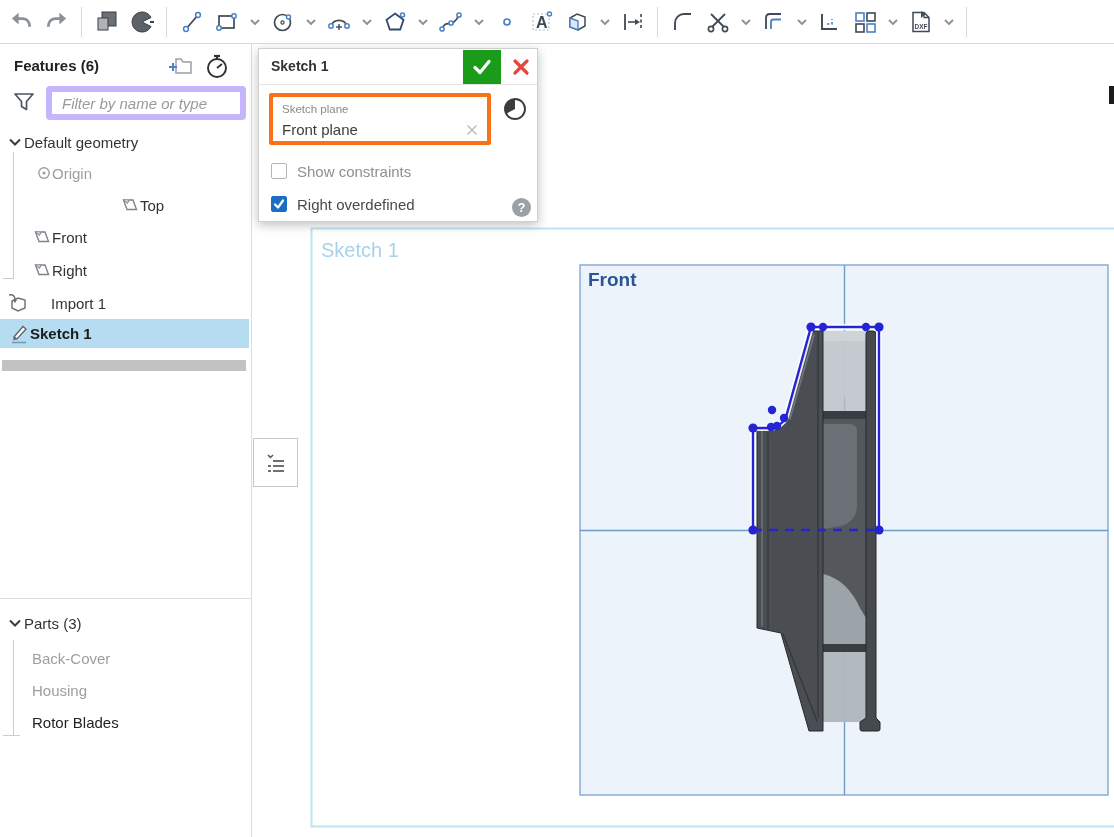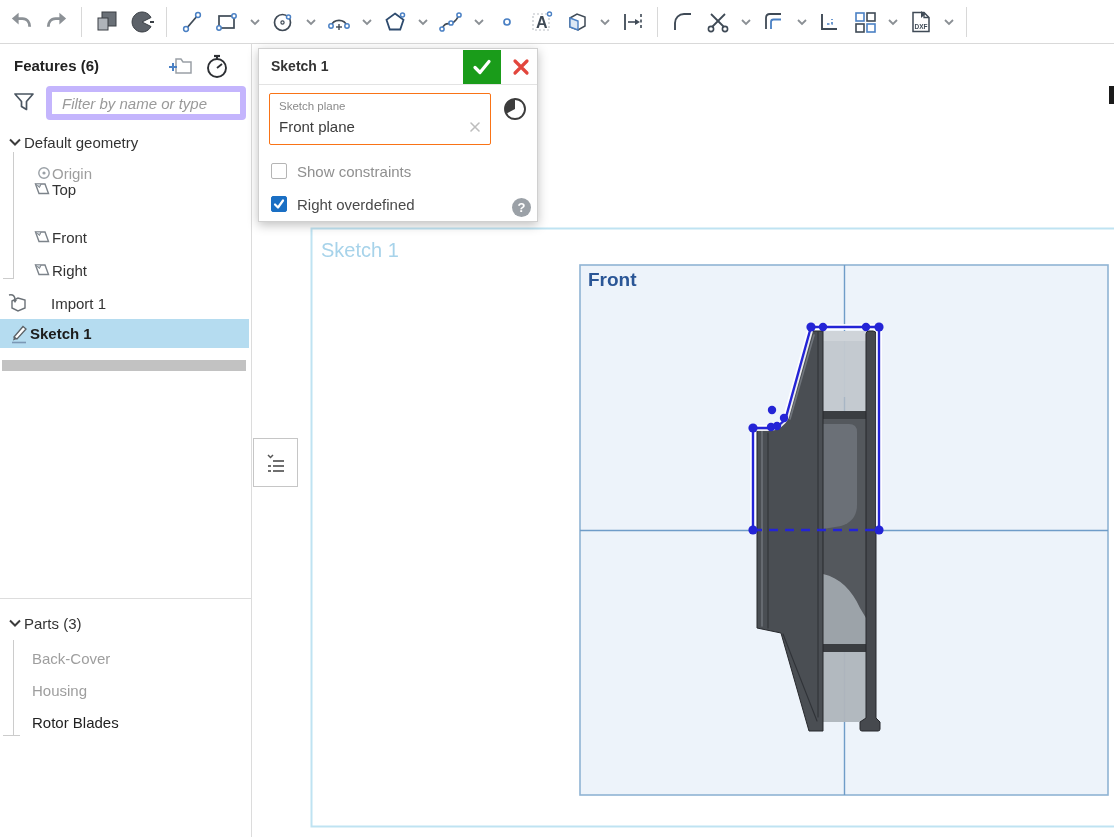--- a/index.html
+++ b/index.html
@@ -38,21 +38,21 @@
 
   
   .dialog { position:absolute; left:258px; top:48px; width:280px; height:174px; background:#fff;
             border:1px solid #d0d0d0; box-shadow:0 3px 10px rgba(0,0,0,.25); z-index:30; }
   .dlg-titlebar { position:absolute; left:0; top:0; width:100%; height:36px; border-bottom:1px solid #e3e3e3; }
   .dlg-title { position:absolute; left:12px; top:9px; font-size:14px; font-weight:bold; color:#333; }
   .dlg-confirm { position:absolute; left:204px; top:1px; width:38px; height:34px; background:#1a9c1a; border:none;
                  display:flex; align-items:center; justify-content:center; cursor:pointer; }
   .dlg-cancel { position:absolute; left:246px; top:1px; width:32px; height:34px; background:#fff; border:none;
                 display:flex; align-items:center; justify-content:center; cursor:pointer; }
-  .dlg-field { position:absolute; left:10px; top:44px; width:222px; height:52px; border:1px solid #f97316; border-radius:2px; cursor:pointer; }
+  .dlg-field { position:absolute; left:10px; top:44px; width:222px; height:52px; border:4px solid #f97316; border-radius:2px; cursor:pointer; }
   .dlg-field-label { position:absolute; left:9px; top:6px; font-size:11.5px; color:#8a8a8a; }
   .dlg-field-value { position:absolute; left:9px; top:24px; font-size:15px; color:#3c3c3c; }
   .dlg-clear { position:absolute; right:6px; top:26px; width:16px; height:16px; cursor:pointer; }
   .pie-btn { position:absolute; left:243px; top:47px; width:26px; height:26px; cursor:pointer; }
   .cb-row { position:absolute; left:12px; height:20px; display:flex; align-items:center; gap:10px; cursor:pointer; }
   .cb-row1 { top:112px; } .cb-row2 { top:145px; }
   .cbox { width:16px; height:16px; border:1px solid #b5b5b5; border-radius:2px; background:#fff; display:flex; align-items:center; justify-content:center; }
   .cbox.checked { background:#1a6fc4; border-color:#1a6fc4; }
   .cb-lbl1 { font-size:15px; color:#8f8f8f; }
   .cb-lbl2 { font-size:15px; color:#4a4a4a; }
@@ -364,21 +364,21 @@
 
   <div class="prow gray" style="top:114px;">
     <span style="margin-left:36px;">
         <svg width="16" height="16" viewBox="0 0 16 16">
           <circle cx="8" cy="8" r="5.2" fill="none" stroke="#9aa0a6" stroke-width="1.4"></circle>
           <circle cx="8" cy="8" r="1.6" fill="#9aa0a6"></circle>
         </svg>
       </span>
     <span class="lbl">Origin</span>
   </div>
-  <div class="prow" style="top:130px;">
+  <div class="prow" style="top:146px;justify-content:center;">
     <span style="margin-left:32px;">
         <svg width="20" height="20" viewBox="0 0 20 20">
           <path d="M3.5 5 H13 L16.5 14.5 H7 Z" fill="#fff" stroke="#7c838a" stroke-width="1.4"></path>
           <path d="M3.5 5 L7.5 8.5 L9 5" fill="#c3c9cf" stroke="#7c838a" stroke-width="1"></path>
         </svg>
       </span>
     <span class="lbl">Top</span>
   </div>
   <div class="prow" style="top:178px;">
     <span style="margin-left:32px;">

